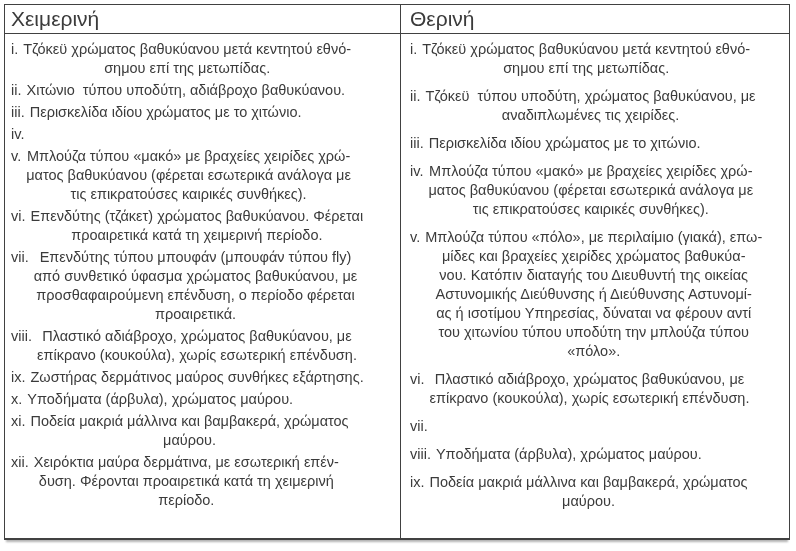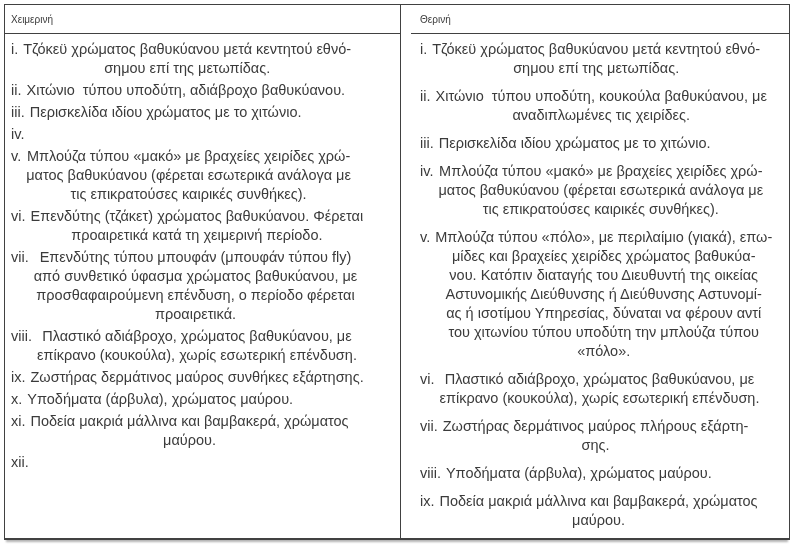--- a/index.html
+++ b/index.html
@@ -25,29 +25,29 @@
     display: flex;
     background: #ffffff;
   }
   .col {
     display: flex;
     flex-direction: column;
     box-sizing: border-box;
     overflow: hidden;
   }
   .col-left  { flex: 0 0 395px; }
-  .col-right { flex: 1 1 auto; border-left: 1px solid #414141; padding-left: 10px; }
+  .col-right { flex: 1 1 auto; border-left: 1px solid #414141; }
   .col-header {
     flex: 0 0 auto;
     height: 29px;
     box-sizing: border-box;
     border-bottom: 1px solid #414141;
     display: flex;
     align-items: center;
-    font-size: 10px;
+    font-size: 21px;
     padding: 0 8px;
   }
   .col-left  .col-header { padding-left: 6px; }
   .col-right .col-header { padding-left: 9px; }
   .col-body {
     flex: 1 1 auto;
     box-sizing: border-box;
     padding: 6px 8px 3px 6px;
     overflow: hidden;
   }
@@ -128,37 +128,40 @@
           <span class="num">x.</span>
           <span class="txt">Υποδήματα (άρβυλα), χρώματος μαύρου.</span>
         </div>
       <div class="item">
           <span class="num">xi.</span>
           <span class="txt">Ποδεία μακριά μάλλινα και βαμβακερά, χρώματος
 μαύρου.</span>
         </div>
       <div class="item">
           <span class="num">xii.</span>
+          <span class="txt">Χειρόκτια μαύρα δερμάτινα, με εσωτερική επέν-
+δυση. Φέρονται προαιρετικά κατά τη χειμερινή
+περίοδο.</span>
         </div>
     </div>
   </div>
 
   <div class="col col-right">
     <div class="col-header">
       <span>Θερινή</span>
     </div>
     <div class="col-body">
       <div class="item">
           <span class="num">i.</span>
           <span class="txt">Τζόκεϋ χρώματος βαθυκύανου μετά κεντητού εθνό-
 σημου επί της μετωπίδας.</span>
         </div>
       <div class="item">
           <span class="num">ii.</span>
-          <span class="txt">Χιτώνιο  τύπου υποδύτη, κουκούλα βαθυκύανου, με
+          <span class="txt">Τζόκεϋ  τύπου υποδύτη, χρώματος βαθυκύανου, με
 αναδιπλωμένες τις χειρίδες.</span>
         </div>
       <div class="item">
           <span class="num">iii.</span>
           <span class="txt">Περισκελίδα ιδίου χρώματος με το χιτώνιο.</span>
         </div>
       <div class="item">
           <span class="num">iv.</span>
           <span class="txt">Μπλούζα τύπου «μακό» με βραχείες χειρίδες χρώ-
 ματος βαθυκύανου (φέρεται εσωτερικά ανάλογα με
@@ -174,22 +177,20 @@
 του χιτωνίου τύπου υποδύτη την μπλούζα τύπου
 «πόλο».</span>
         </div>
       <div class="item">
           <span class="num">vi.</span>
           <span class="txt">Πλαστικό αδιάβροχο, χρώματος βαθυκύανου, με
 επίκρανο (κουκούλα), χωρίς εσωτερική επένδυση.</span>
         </div>
       <div class="item">
           <span class="num">vii.</span>
-          <span class="txt">Ζωστήρας δερμάτινος μαύρος πλήρους εξάρτη-
-σης.</span>
         </div>
       <div class="item">
           <span class="num">viii.</span>
           <span class="txt">Υποδήματα (άρβυλα), χρώματος μαύρου.</span>
         </div>
       <div class="item">
           <span class="num">ix.</span>
           <span class="txt">Ποδεία μακριά μάλλινα και βαμβακερά, χρώματος
 μαύρου.</span>
         </div>

